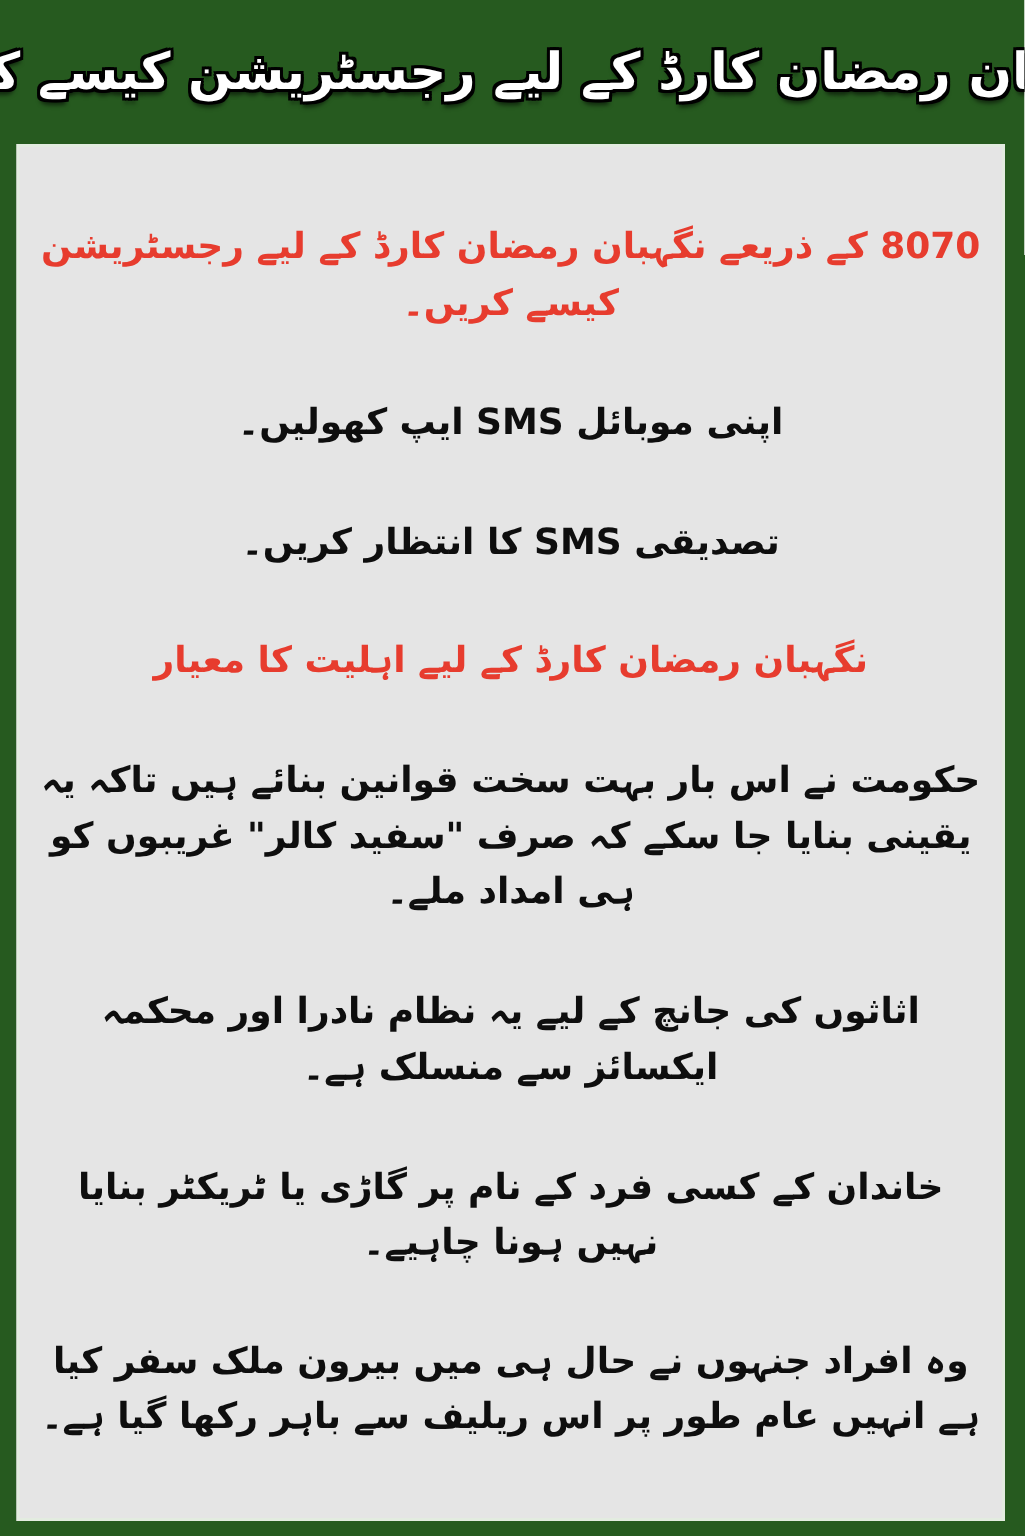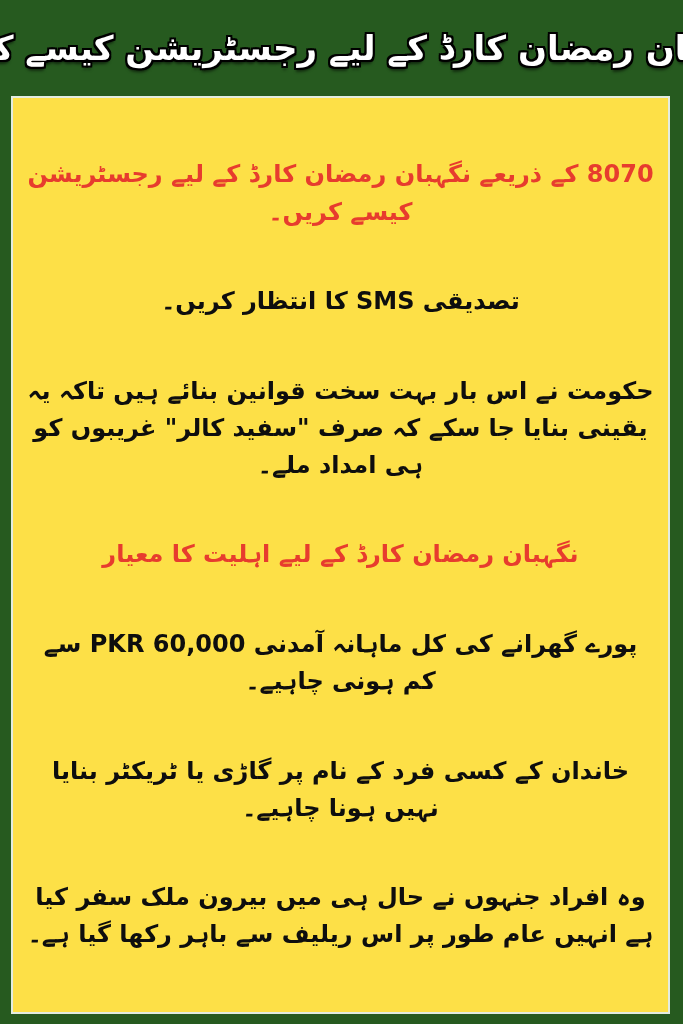--- a/index.html
+++ b/index.html
@@ -40,21 +40,21 @@
       -2px  0   0 #000, 2px  0   0 #000,
        0   -2px 0 #000, 0    2px 0 #000,
        0    4px 3px rgba(0,0,0,.55);
   }
   .panel {
     position: absolute;
     top: 96px;
     left: 11px;
     right: 13px;
     bottom: 10px;
-    background: #fde047;
+    background: #e5e5e5;
     border: 2px solid #e3ece0;
     box-sizing: border-box;
     padding: 6px 12px;
     display: flex;
     flex-direction: column;
     justify-content: space-evenly;
   }
   .line {
     margin: 0;
     direction: rtl;
@@ -71,20 +71,21 @@
 </head>
 <body>
 
 <div class="page">
   <header class="header">
     <h1>نگہبان رمضان کارڈ کے لیے رجسٹریشن کیسے کریں</h1>
   </header>
   <main class="panel">
 
   <p class="line red">8070 کے ذریعے نگہبان رمضان کارڈ کے لیے رجسٹریشن کیسے کریں۔</p>
+      <p class="line black">اپنی موبائل SMS ایپ کھولیں۔</p>
       <p class="line black">تصدیقی SMS کا انتظار کریں۔</p>
+      <p class="line red">نگہبان رمضان کارڈ کے لیے اہلیت کا معیار</p>
       <p class="line black">حکومت نے اس بار بہت سخت قوانین بنائے ہیں تاکہ یہ یقینی بنایا جا سکے کہ صرف "سفید کالر" غریبوں کو ہی امداد ملے۔</p>
-      <p class="line red">نگہبان رمضان کارڈ کے لیے اہلیت کا معیار</p>
-      <p class="line black">پورے گھرانے کی کل ماہانہ آمدنی PKR 60,000 سے کم ہونی چاہیے۔</p>
+      <p class="line black">اثاثوں کی جانچ کے لیے یہ نظام نادرا اور محکمہ ایکسائز سے منسلک ہے۔</p>
       <p class="line black">خاندان کے کسی فرد کے نام پر گاڑی یا ٹریکٹر بنایا نہیں ہونا چاہیے۔</p>
       <p class="line black">وہ افراد جنہوں نے حال ہی میں بیرون ملک سفر کیا ہے انہیں عام طور پر اس ریلیف سے باہر رکھا گیا ہے۔</p>
     </main>
 </div>
 
 </body></html>

